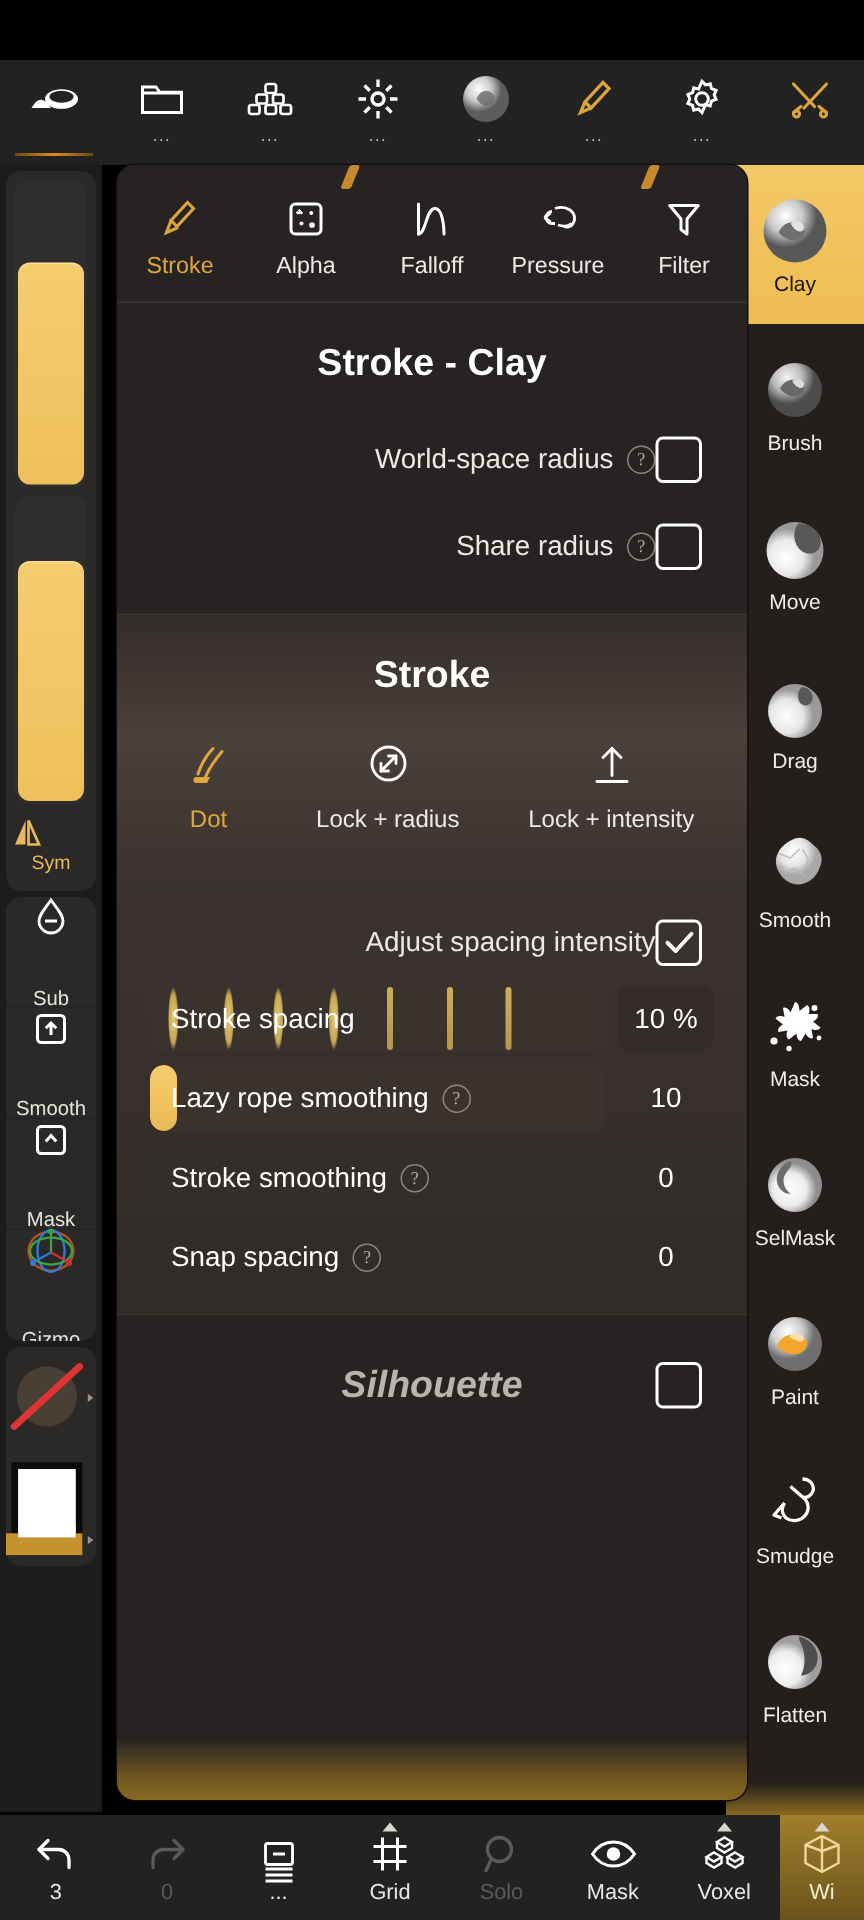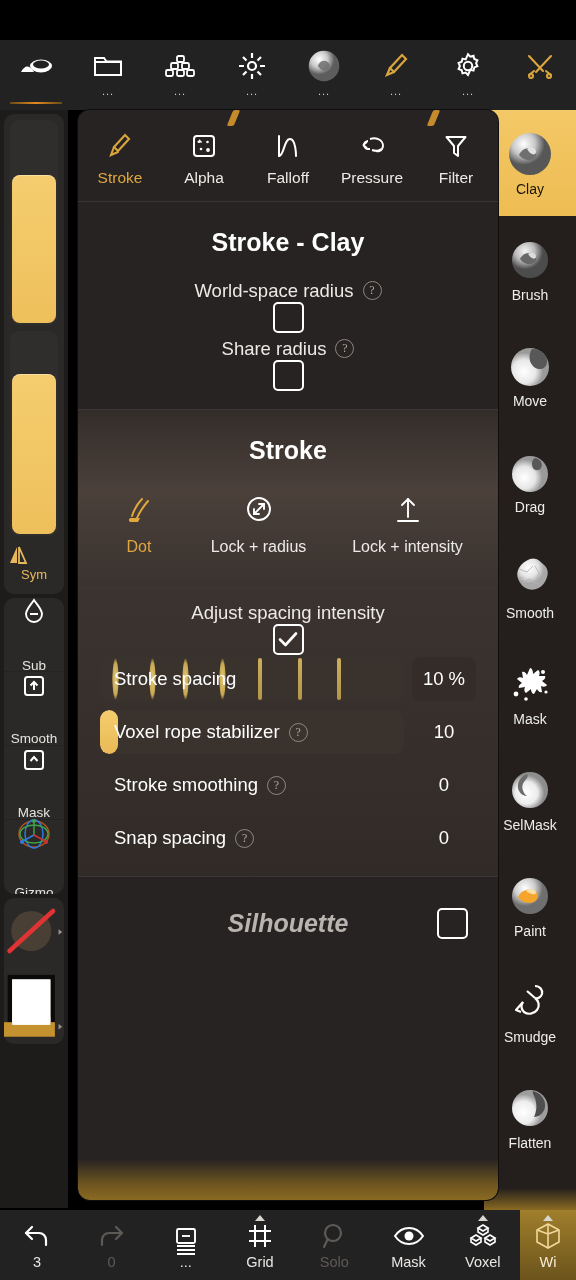--- a/index.html
+++ b/index.html
@@ -104,23 +104,22 @@
   .tab.active .lbl{ color:#e0a73f; }
   .tab .ic{ height:30px; display:flex; align-items:center; justify-content:center; }
 
   .sec{ padding:0 30px; }
   .sec-title{
     text-align:center; font-size:25px; font-weight:bold; color:#fff;
     padding:26px 0 20px;
   }
   .sec-title.dim{ color:#b9b4af; }
   .row{
-    display:flex; align-items:center; justify-content:center;
+    display:flex; align-items:center; justify-content:flex-end;
     height:58px;
-    flex-direction:column;
   }
   .row .name{ font-size:18.5px; color:#eceae7; display:flex; align-items:center; gap:9px; }
   .qmark{
     width:19px; height:19px; border-radius:50%; border:1.6px solid #8d8681;
     font-size:12px; color:#b4ada7; display:inline-flex; align-items:center; justify-content:center;
     font-family:"Liberation Serif", serif;
   }
   .cbox{
     width:31px; height:31px; border:2.4px solid #fff; border-radius:5px;
     display:flex; align-items:center; justify-content:center;
@@ -695,21 +694,21 @@
         <span class="tickleaf" style="left:78%;background:linear-gradient(180deg,#cdae5c,#b4964a);width:4px;border-radius:2px"></span>
         <span class="sl-label">Stroke spacing</span>
       </div>
       <div class="sl-val">10 %</div>
     </div>
 
     <div class="sl-row">
       <div class="sl-track">
         <span class="sl-fill" id="fillLazy" style="width: 6%;"></span>
         <span class="sl-label">
-          <span>Voxel rope stabilizer</span>
+          <span>Lazy rope smoothing</span>
           <span class="qmark">?</span>
         </span>
       </div>
       <div class="sl-val plain">10</div>
     </div>
 
     <div class="sl-row">
       <div class="sl-track" style="background:transparent">
         <span class="sl-label">
           <span>Stroke smoothing</span>

